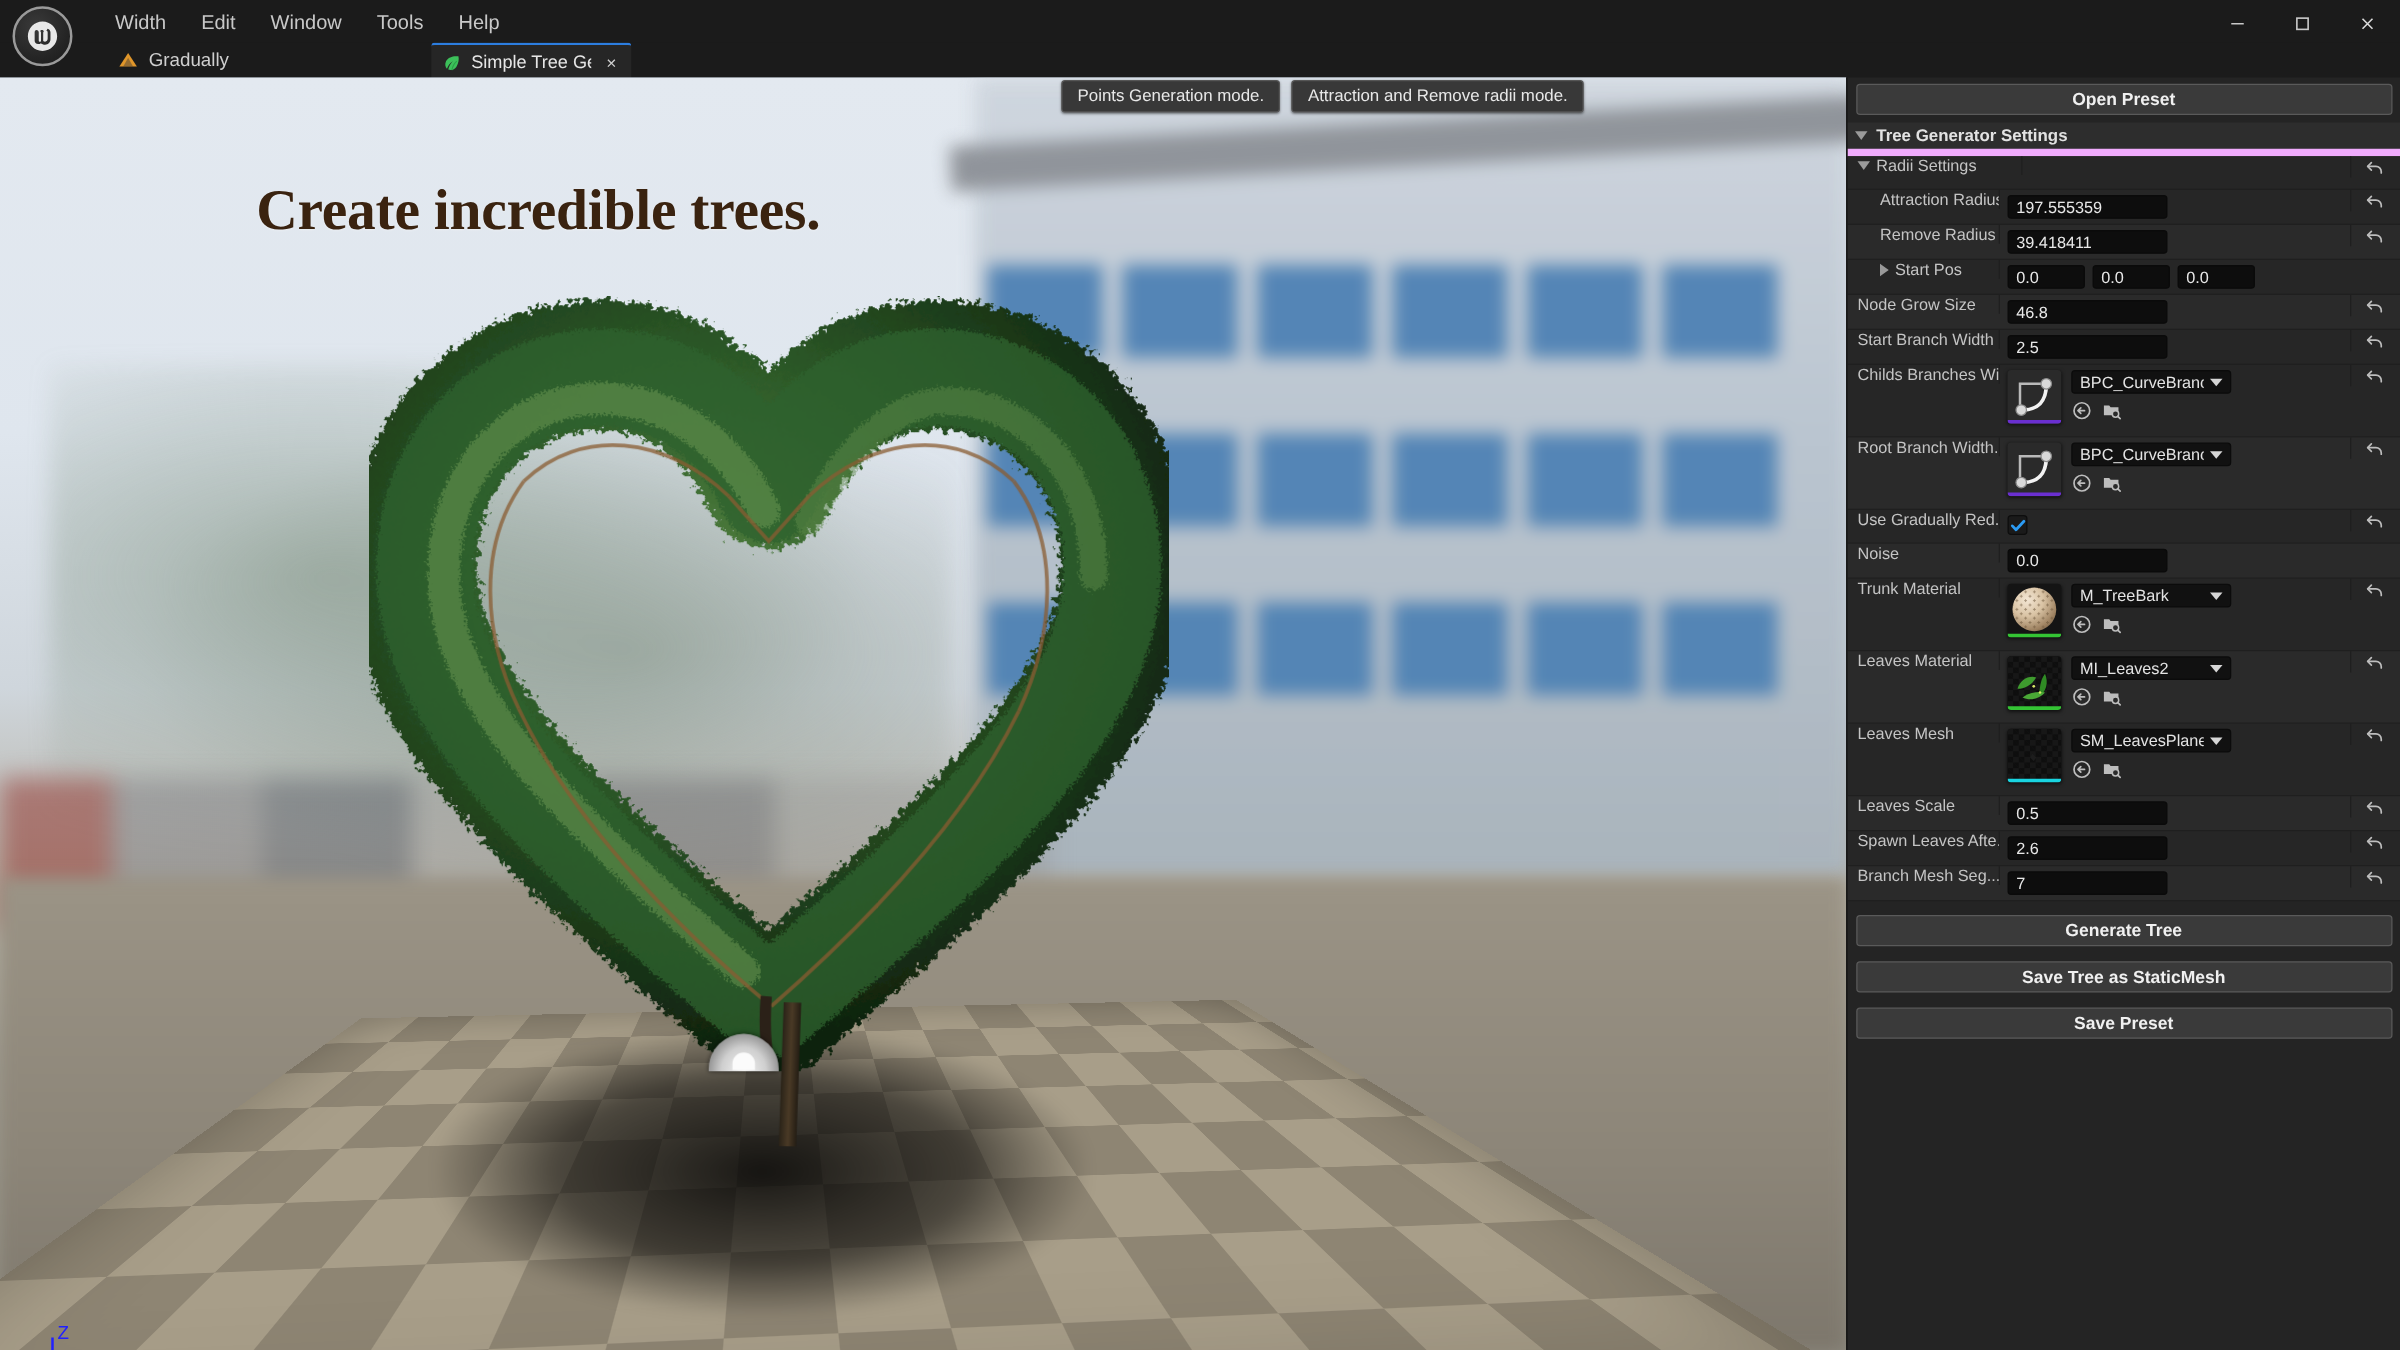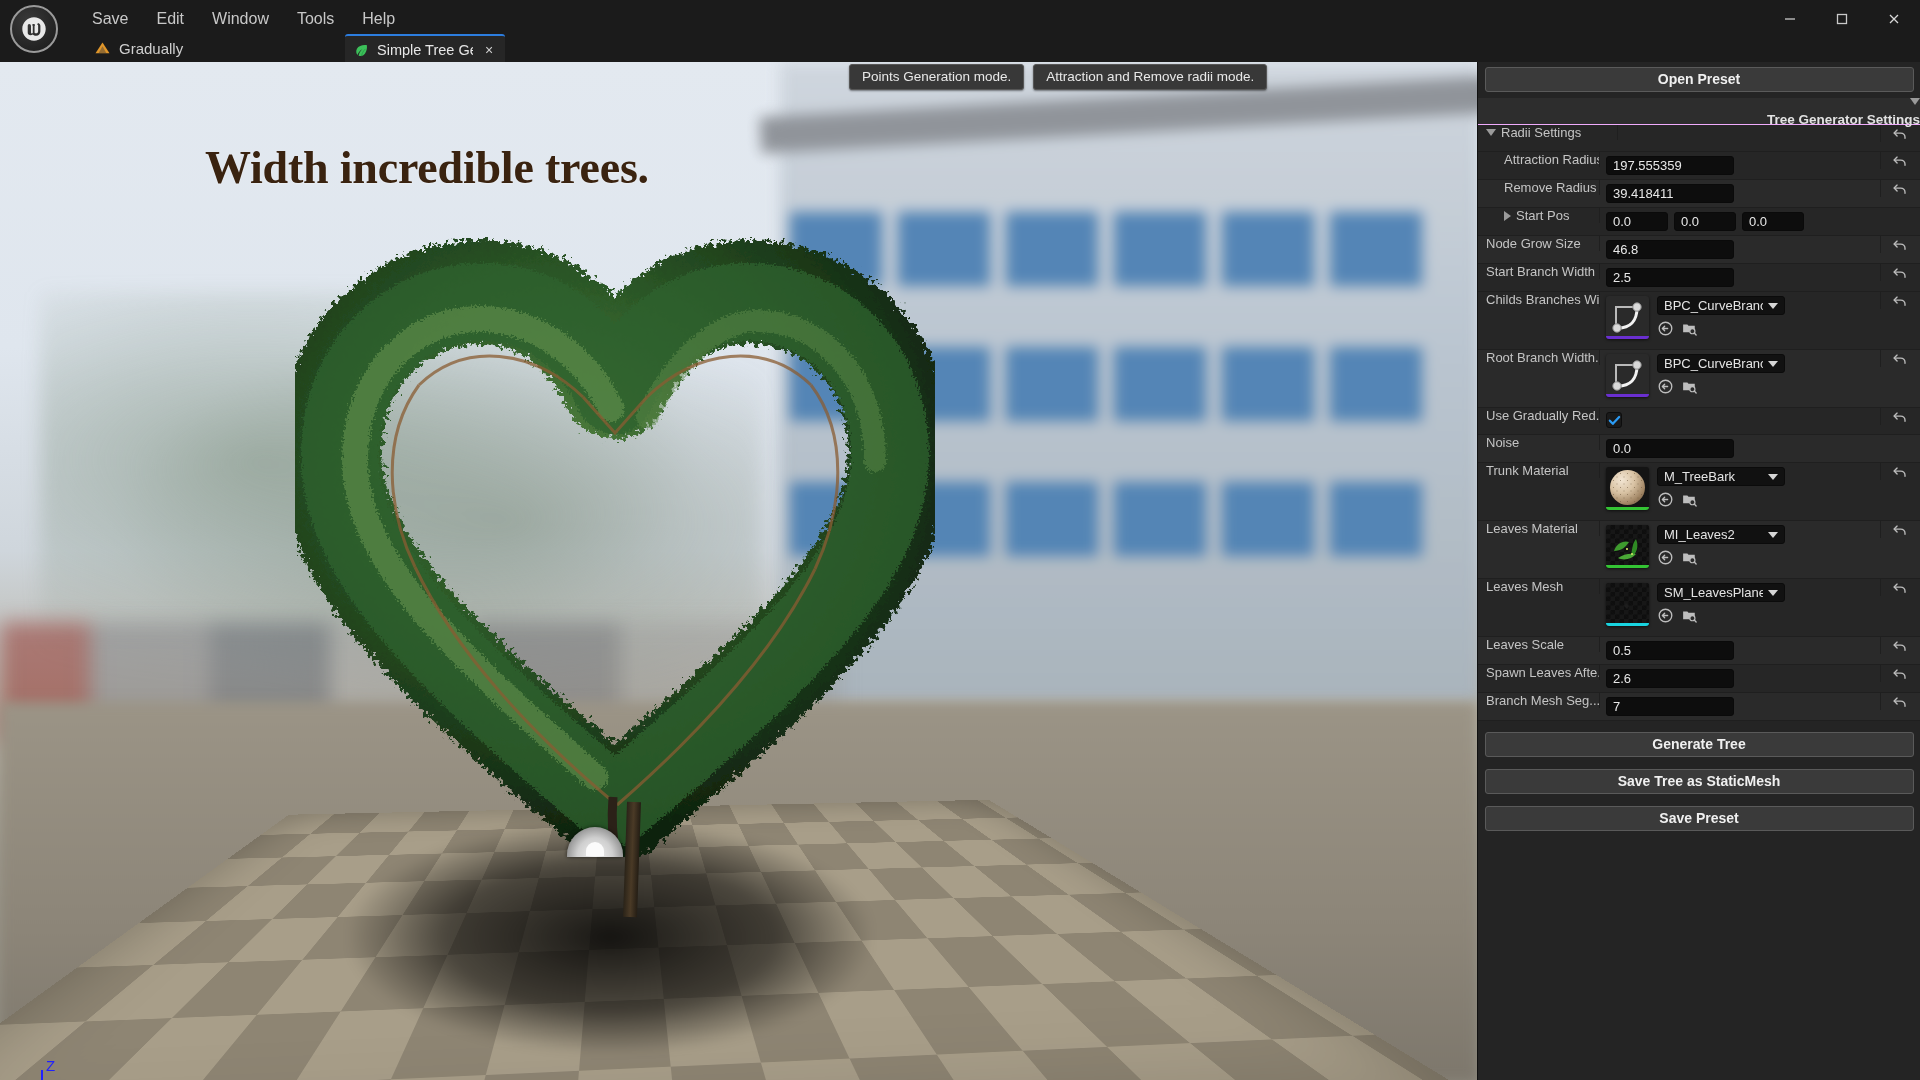--- a/index.html
+++ b/index.html
@@ -159,23 +159,23 @@
     font-size: 13.5px; color: #c9c9c9; overflow: hidden;
   }
   .panel-btn {
     display: block; width: 429px; margin: 5px auto 0 auto; height: 25px;
     background: #3a3a3a; border: 1px solid #5a5a5a; border-radius: 3px;
     color: #f0f0f0; font-size: 14px; font-weight: bold;
     line-height: 23px; text-align: center;
   }
 
   .cat-row {
-    height: 27px; display:flex; align-items:flex-end; gap:7px;
-    background: #2d2d2d; border-bottom: 1px solid #f0abfc; padding-left: 6px;
-    color: #e2e2e2; font-weight: bold; font-size: 13.5px; flex-direction: column;
+    height: 27px; display:flex; align-items:center; gap:7px;
+    background: #2d2d2d; border-bottom: 6px solid #f0abfc; padding-left: 6px;
+    color: #e2e2e2; font-weight: bold; font-size: 13.5px;
   }
 
   .tri { width:0; height:0; border-left:5.5px solid transparent; border-right:5.5px solid transparent;
          border-top: 7px solid #9a9a9a; flex:0 0 auto; }
   .tri.right { border-left: 7px solid #9a9a9a; border-top: 5.5px solid transparent;
                border-bottom: 5.5px solid transparent; border-right: 0; }
 
   .row {
     display: flex; align-items: flex-start; min-height: 27px;
     border-bottom: 1px solid #1f1f1f; background: #262626;
@@ -255,21 +255,21 @@
 <div id="app">
 
   <div class="titlebar">
     <div class="ue-logo">
       <svg viewBox="0 0 32 32" aria-hidden="true">
         <path d="M16 3.5C9.1 3.5 3.5 9.1 3.5 16S9.1 28.5 16 28.5 28.5 22.9 28.5 16 22.9 3.5 16 3.5zm-5.2 7.2c1.3 0 2 1 2 2.2v6.9c0 .6.3.9.8.9.4 0 .8-.2 1.1-.5v-7.7c-.3-.3-.6-.5-.6-.9 0-.6.6-1 1.4-1 .9 0 1.6.5 1.6 1.2 0 .4-.2.7-.5.9v7.3c.5.4 1 .6 1.6.6 1.4 0 2.2-1 2.2-2.6v-5.2c0-.9-.3-1.3-1.1-1.5l1-1.7c1.5.4 2.5 1.4 2.5 3.3v5.5c0 2.9-1.8 4.8-4.6 4.8-1.4 0-2.6-.5-3.5-1.3-.6.5-1.4.8-2.4.8-1.9 0-3-1.1-3-3v-7c0-1.1.6-2 1.5-2z" fill="#e8e8e8"></path>
       </svg>
     </div>
 
     <div class="menubar">
-      <div class="menu-item">Save</div>
+      <div class="menu-item">Width</div>
       <div class="menu-item">Edit</div>
       <div class="menu-item">Window</div>
       <div class="menu-item">Tools</div>
       <div class="menu-item">Help</div>
     </div>
 
     <div class="winbtns">
       <div class="winbtn">
         <svg width="14" height="14" viewBox="0 0 14 14">
             <path d="M2 7h10" stroke="#c9c9c9" stroke-width="1.3"></path>
@@ -386,21 +386,21 @@
           <path d="M288 160 L320 196 L352 160"></path>
         </g>
 
         <path d="M318 560 C 316 586 318 604 321 618" stroke="#2b2118" stroke-width="9" fill="none"></path>
       </svg>
     </div>
     <div class="trunk"></div>
     <div class="gizmo-dome"></div>
     <div class="gizmo-core"></div>
 
-    <div class="vp-title">Width incredible trees.</div>
+    <div class="vp-title">Create incredible trees.</div>
 
     <div class="vp-buttons">
       <div class="vp-btn">Points Generation mode.</div>
       <div class="vp-btn">Attraction and Remove radii mode.</div>
     </div>
 
     <svg class="axis-gizmo" viewBox="0 0 80 62">
       <line x1="16" y1="46" x2="16" y2="12" stroke="#2020ff" stroke-width="2"></line>
       <line x1="16" y1="46" x2="50" y2="46" stroke="#16d016" stroke-width="2"></line>
       <line x1="16" y1="46" x2="11" y2="51" stroke="#ff2020" stroke-width="2"></line>

